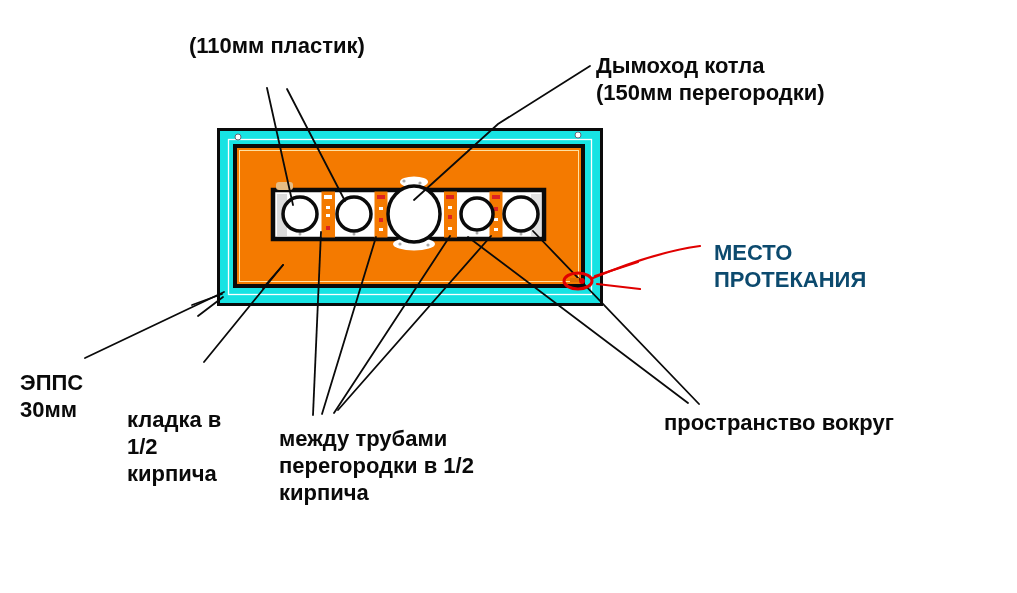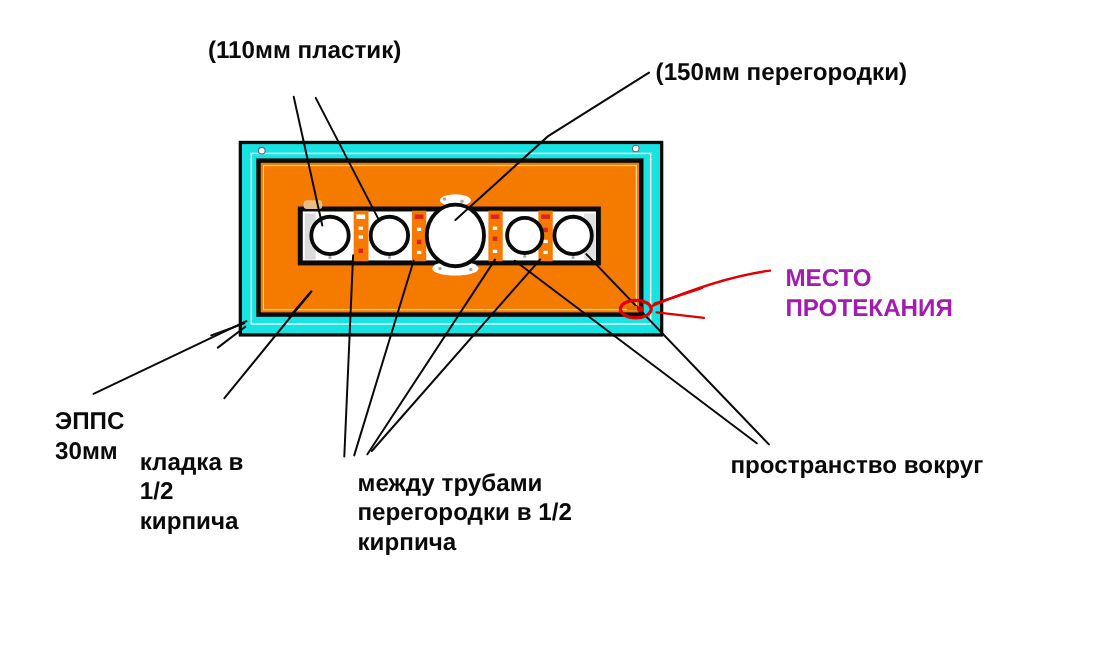--- a/index.html
+++ b/index.html
@@ -11,21 +11,21 @@
   .diagram-svg{position:absolute;left:0;top:0;}
   .lbl{
     position:absolute;
     font-weight:bold;
     font-size:22px;
     line-height:27px;
     color:#0a0a0a;
     white-space:nowrap;
   }
   .lbl span{display:block;}
-  .lbl.red{color:#a21caf;}
+  .lbl.red{color:#0c4a6e;}
 </style>
 </head>
 <body>
 
 <svg class="diagram-svg" width="1017" height="593" viewBox="0 0 1017 593">
 
   <rect x="217" y="128" width="386" height="178" fill="#0a0a0a"></rect>
 
   <rect x="220" y="131" width="380" height="172" fill="#17E3E3"></rect>
 
@@ -120,40 +120,41 @@
     <path d="M640,289 L597,284"></path>
     <circle cx="582" cy="281" r="1.8" fill="#E00000"></circle>
   </g>
 </svg>
 
 <div class="lbl" style="left:189px;top:32px;">
   <span>(110мм пластик)</span>
 </div>
 
 <div class="lbl" style="left:596px;top:52px;">
+  <span>Дымоход котла</span>
   <span>(150мм перегородки)</span>
 </div>
 
 <div class="lbl red" style="left:714px;top:239px;">
   <span>МЕСТО</span>
   <span>ПРОТЕКАНИЯ</span>
 </div>
 
-<div class="lbl" style="left:50px;top:369px;">
+<div class="lbl" style="left:20px;top:369px;">
   <span>ЭППС</span>
   <span>30мм</span>
 </div>
 
 <div class="lbl" style="left:127px;top:366px;margin-top:40px;">
   <span>кладка в</span>
   <span>1/2</span>
   <span>кирпича</span>
 </div>
 
-<div class="lbl" style="left:279px;top:425px;margin-left:46px;">
+<div class="lbl" style="left:279px;top:425px;">
   <span>между трубами</span>
   <span>перегородки в 1/2</span>
   <span>кирпича</span>
 </div>
 
 <div class="lbl" style="left:664px;top:409px;text-align:center;">
   <span>пространство вокруг</span>
 </div>
 
 </body></html>

